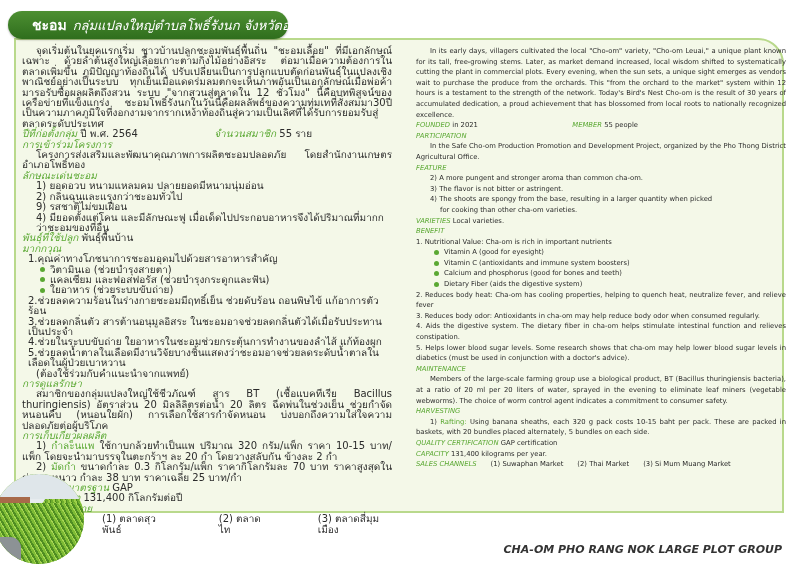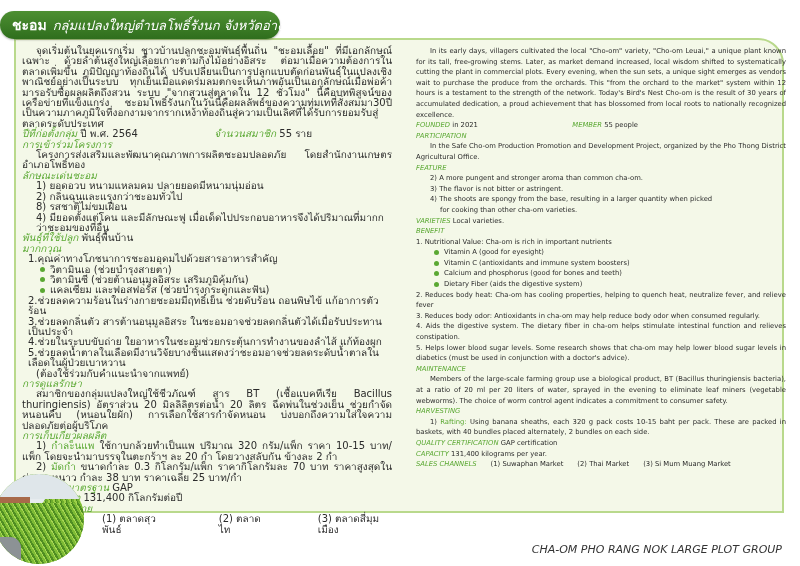--- a/index.html
+++ b/index.html
@@ -10,24 +10,24 @@
     color:#2b2b2b;
   }
   .panel {
     position:absolute; left:14px; top:38px; width:770px; height:475px;
     background:#f4f8e8;
     border:2px solid #b9d98c;
     border-top-right-radius:26px;
     box-sizing:border-box;
   }
   .title-pill {
-    position:absolute; left:0; top:11px; height:28px; width:280px;
+    position:absolute; left:8px; top:11px; height:28px; width:280px;
     background:linear-gradient(#4d8f32,#2f6e1d);
     border-radius:14px;
-    color:#fff; display:flex; align-items:center; padding-left:12px; box-sizing:border-box;
+    color:#fff; display:flex; align-items:center; padding-left:24px; box-sizing:border-box;
     font-size:13px; white-space:nowrap;
     box-shadow:0 1px 2px rgba(0,0,0,0.3);
     text-align:right;
   }
   .title-pill .b { font-weight:bold; font-size:14px; margin-right:6px; }
   .title-pill .i { font-style:italic; }
   .col { position:absolute; top:46px; font-size:10px; line-height:10.4px; }
   .col.th { left:22px; width:370px; }
   .col.en { left:416px; width:370px; font-size:6.8px; line-height:10.6px; }
   p { margin:0; }
@@ -48,21 +48,21 @@
       repeating-linear-gradient(70deg, #6fae2d 0 2px, #9ccf47 2px 4px, #4e8a1f 4px 5px);
     overflow:hidden;
   }
   .photo .sky { position:absolute; left:0; top:0; width:100%; height:28%; background:#dfe6ea; }
   .photo .fence { position:absolute; left:0; top:26%; width:40%; height:12%; background:#a86a4a; }
   .photo .grass { position:absolute; left:0; top:32%; width:100%; height:70%;
     background:repeating-linear-gradient(60deg,#7dbb35 0 2px,#a7d653 2px 3px,#4f8d22 3px 5px); }
   .photo .stone { position:absolute; left:0; top:70%; width:30%; height:30%; background:#8c9295; border-top-right-radius:40%; }
   .footer {
     position:absolute; right:18px; top:543px;
-    font-weight:normal; font-style:italic; font-size:11px; color:#333;
+    font-weight:bold; font-style:italic; font-size:11px; color:#333;
   }
 </style>
 </head>
 <body>
 
 <div class="panel"></div>
 
 <div class="title-pill">
   <span class="b">ชะอม</span>
   <span class="i">กลุ่มแปลงใหญ่ตำบลโพธิ์รังนก จังหวัดอ่างทอง</span>
@@ -75,31 +75,31 @@
     <span>ปี พ.ศ. 2564</span>
     <span style="display:inline-block;width:70px"></span>
     <span class="lbl">จำนวนสมาชิก</span>
     <span>55 ราย</span>
   </p>
   <p class="lbl">การเข้าร่วมโครงการ</p>
   <p class="indent">โครงการส่งเสริมและพัฒนาคุณภาพการผลิตชะอมปลอดภัย โดยสำนักงานเกษตร อำเภอโพธิ์ทอง</p>
   <p class="lbl">ลักษณะเด่นชะอม</p>
   <p class="li">1) ยอดอวบ หนามแหลมคม ปลายยอดมีหนามนุ่มอ่อน</p>
   <p class="li">2) กลิ่นฉุนและแรงกว่าชะอมทั่วไป</p>
-  <p class="li">8) รสชาติไม่ขมเฝื่อน</p>
+  <p class="li">9) รสชาติไม่ขมเฝื่อน</p>
   <p class="li">4) มียอดตั้งแต่โคน และมีลักษณะฟู เมื่อเด็ดไปประกอบอาหารจึงได้ปริมาณที่มากกว่าชะอมของที่อื่น</p>
   <p>
     <span class="lbl">พันธุ์ที่ใช้ปลูก</span>
     <span>พันธุ์พื้นบ้าน</span>
   </p>
   <p class="lbl">มากกวุณ</p>
   <p style="padding-left:6px">1.คุณค่าทางโภชนาการชะอมอุดมไปด้วยสารอาหารสำคัญ</p>
   <p class="bul"><span class="dot"></span><span>วิตามินเอ (ช่วยบำรุงสายตา)</span></p>
-  <p class="bul"><span class="dot"></span><span>วิตามินซี (ช่วยต้านอนุมูลอิสระ เสริมภูมิคุ้มกัน)</span></p>
   <p class="bul"><span class="dot"></span><span>แคลเซียม และฟอสฟอรัส (ช่วยบำรุงกระดูกและฟัน)</span></p>
+  <p class="bul"><span class="dot"></span><span>ใยอาหาร (ช่วยระบบขับถ่าย)</span></p>
   <p style="padding-left:6px">2.ช่วยลดความร้อนในร่างกายชะอมมีฤทธิ์เย็น ช่วยดับร้อน ถอนพิษไข้ แก้อาการตัวร้อน</p>
   <p style="padding-left:6px">3.ช่วยลดกลิ่นตัว สารต้านอนุมูลอิสระ ในชะอมอาจช่วยลดกลิ่นตัวได้เมื่อรับประทานเป็นประจำ</p>
   <p style="padding-left:6px">4.ช่วยในระบบขับถ่าย ใยอาหารในชะอมช่วยกระตุ้นการทำงานของลำไส้ แก้ท้องผูก</p>
   <p style="padding-left:6px">5.ช่วยลดน้ำตาลในเลือดมีงานวิจัยบางชิ้นแสดงว่าชะอมอาจช่วยลดระดับน้ำตาลในเลือดในผู้ป่วยเบาหวาน</p>
   <p style="padding-left:14px">(ต้องใช้ร่วมกับคำแนะนำจากแพทย์)</p>
   <p class="lbl">การดูแลรักษา</p>
   <p class="indent">สมาชิกของกลุ่มแปลงใหญ่ใช้ชีวภัณฑ์ สาร BT (เชื้อแบคทีเรีย Bacillus thuringiensis) อัตราส่วน 20 มิลลิลิตรต่อน้ำ 20 ลิตร ฉีดพ่นในช่วงเย็น ช่วยกำจัดหนอนคืบ (หนอนใยผัก) การเลือกใช้สารกำจัดหนอน บ่งบอกถึงความใส่ใจความปลอดภัยต่อผู้บริโภค</p>
   <p class="lbl">การเก็บเกี่ยวผลผลิต</p>
   <p class="indent">
     <span>1)</span>
@@ -158,21 +158,21 @@
   <p class="justify">2. Reduces body heat: Cha-om has cooling properties, helping to quench heat, neutralize fever, and relieve fever</p>
   <p class="justify">3. Reduces body odor: Antioxidants in cha-om may help reduce body odor when consumed regularly.</p>
   <p class="justify">4. Aids the digestive system. The dietary fiber in cha-om helps stimulate intestinal function and relieves constipation.</p>
   <p class="justify">5. Helps lower blood sugar levels. Some research shows that cha-om may help lower blood sugar levels in diabetics (must be used in conjunction with a doctor's advice).</p>
   <p class="lbl">MAINTENANCE</p>
   <p class="indent">Members of the large-scale farming group use a biological product, BT (Bacillus thuringiensis bacteria), at a ratio of 20 ml per 20 liters of water, sprayed in the evening to eliminate leaf miners (vegetable webworms). The choice of worm control agent indicates a commitment to consumer safety.</p>
   <p class="lbl">HARVESTING</p>
   <p class="indent">
     <span>1)</span>
     <span class="hl">Rafting:</span>
-    <span>Using banana sheaths, each 320 g pack costs 10-15 baht per pack. These are packed in baskets, with 40 bundles placed alternately, 2 bundles on each side.</span>
+    <span>Using banana sheaths, each 320 g pack costs 10-15 baht per pack. These are packed in baskets, with 20 bundles placed alternately, 5 bundles on each side.</span>
   </p>
   <p>
     <span class="lbl">QUALITY CERTIFICATION</span>
     <span>GAP certification</span>
   </p>
   <p>
     <span class="lbl">CAPACITY</span>
     <span>131,400 kilograms per year.</span>
   </p>
   <p class="row">

